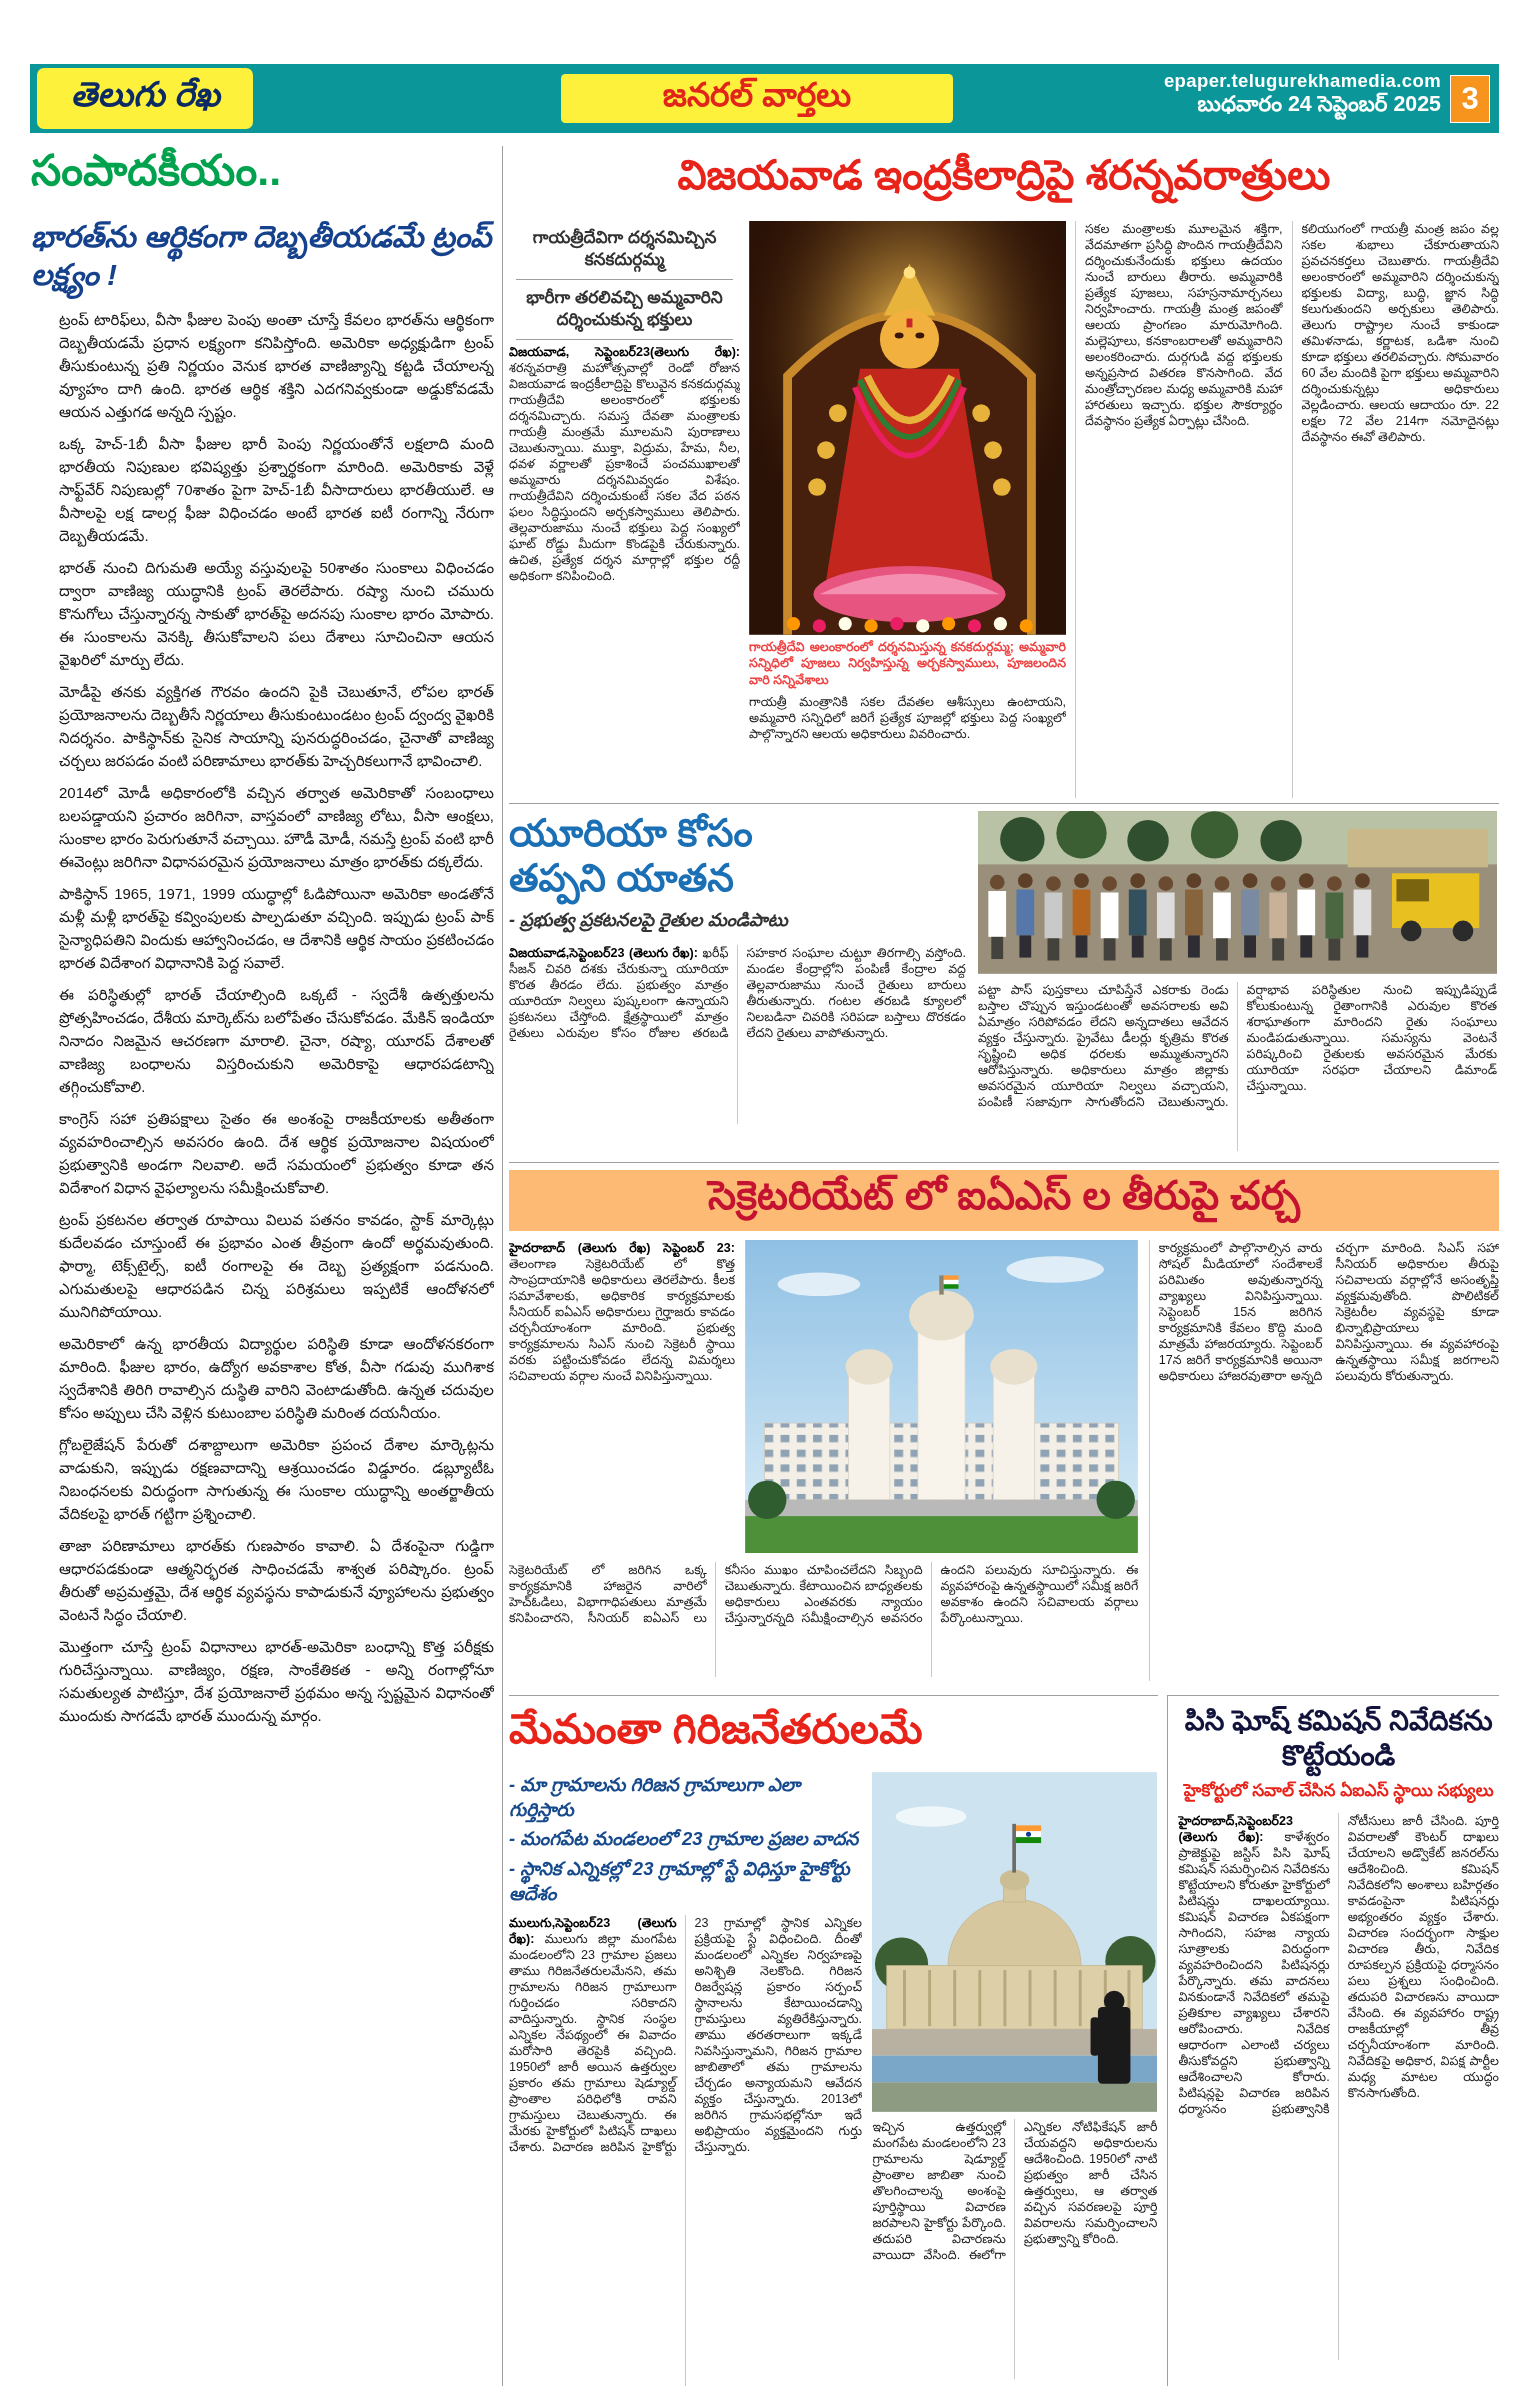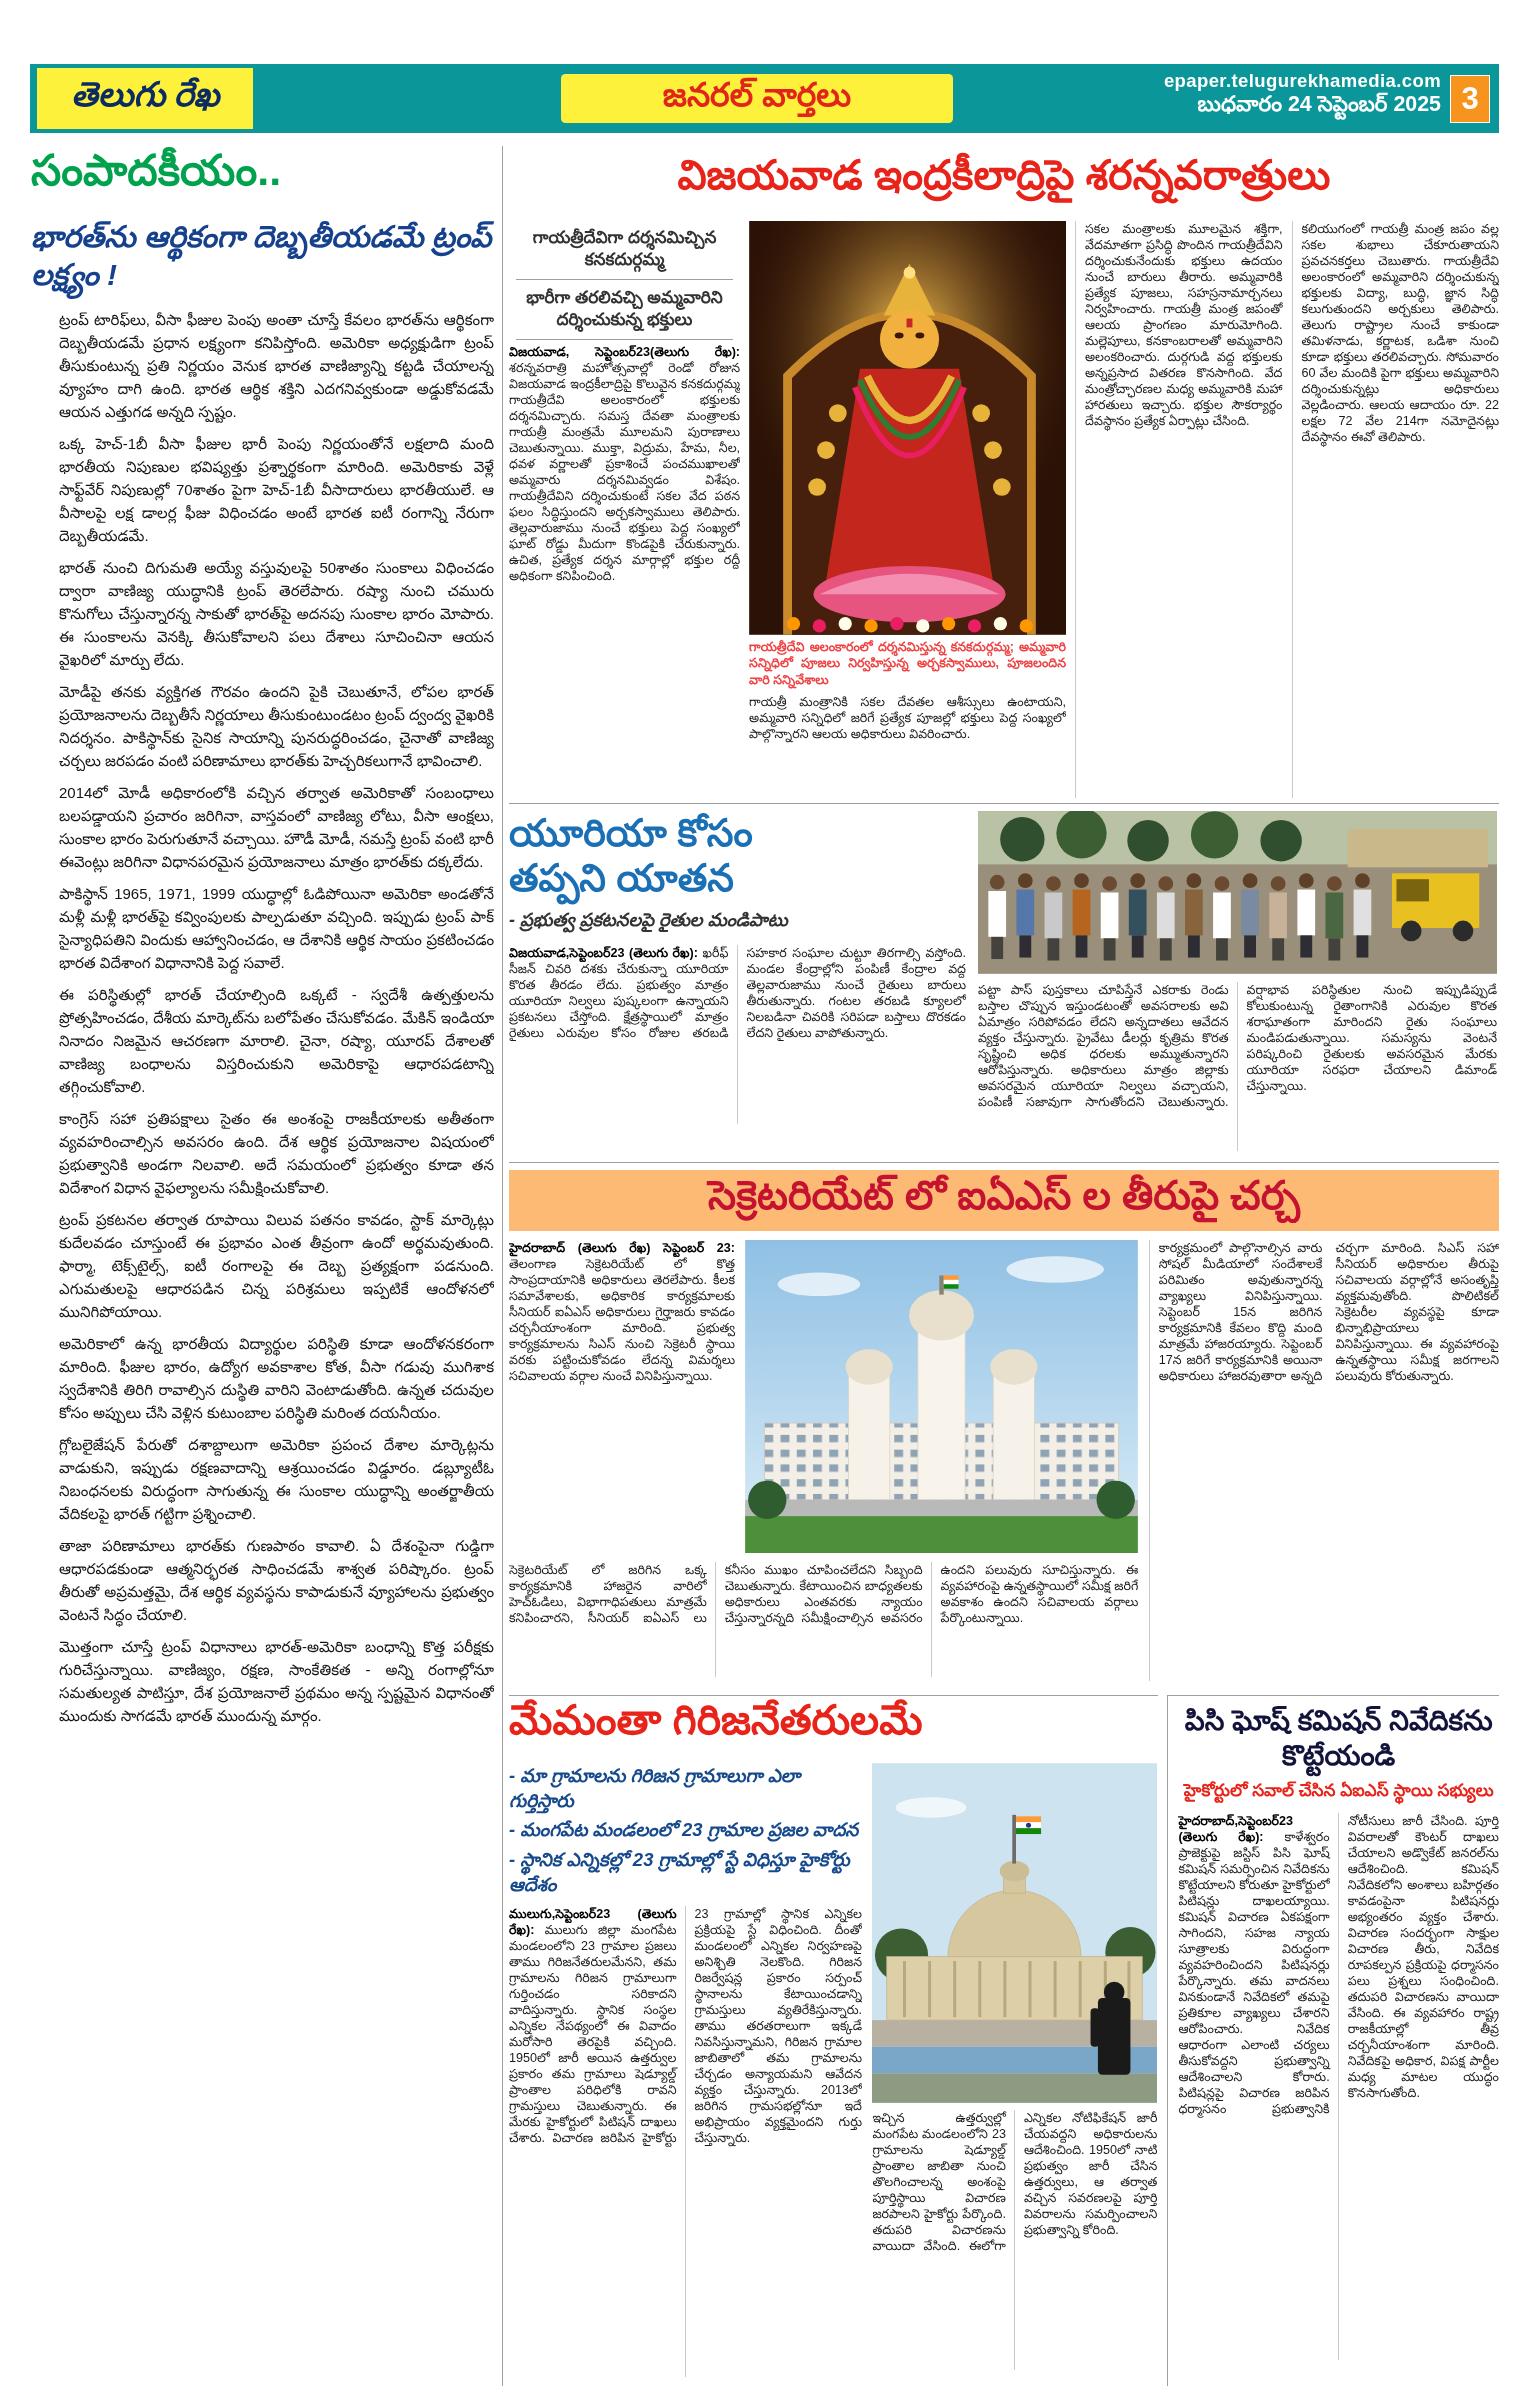--- a/index.html
+++ b/index.html
@@ -3,22 +3,22 @@
 <meta charset="utf-8">
 <style>
   html,body{margin:0;padding:0;background:#e9e9e9;}
   .page{
     position:relative;width:1528px;height:2401px;background:#ffffff;
     font-family:"Liberation Sans","DejaVu Sans",sans-serif;color:#111;
     overflow:hidden;margin:0 auto;
   }
   
   .masthead{position:absolute;left:30px;top:64px;width:1469px;height:69px;background:#0b9799;}
-  .logo-box{position:absolute;left:7.4px;top:4.4px;width:216px;height:61px;background:#fdf13b;border-radius:0;
-    display:flex;align-items:center;justify-content:center;font-size:34px;font-weight:bold;font-style:italic;color:#0d2b63;font-family:Liberation Serif, serif;}
+  .logo-box{position:absolute;left:7.4px;top:4.4px;width:216px;height:61px;background:#fdf13b;border-radius:7px;
+    display:flex;align-items:center;justify-content:center;font-size:34px;font-weight:bold;font-style:italic;color:#0d2b63;}
   .section-box{position:absolute;left:531px;top:10.4px;width:392px;height:49px;background:#fdf13b;border-radius:4.4px;
     display:flex;align-items:center;justify-content:center;font-size:33px;font-weight:bold;color:#e1251b;}
   .mast-right{position:absolute;right:58px;top:6px;text-align:right;color:#ffffff;}
   .mast-url{font-size:18.5px;font-weight:bold;letter-spacing:0.4px;}
   .mast-date{font-size:21.4px;font-weight:bold;}
   .page-num{position:absolute;right:9px;top:11px;width:38px;height:46px;background:#f7941d;border:1.5px solid #ffffff;
     display:flex;align-items:center;justify-content:center;font-size:31px;font-weight:bold;color:#ffffff;}
   
   .body-text{font-size:12.6px;line-height:16px;text-align:justify;color:#1a1a1a;overflow:hidden;}
   .body-text p{margin:0 0 7.4px 0;}
@@ -54,21 +54,21 @@
   .secretariat{position:absolute;left:509px;top:1162px;width:990px;height:526px;border-top:0.7px solid #9e9e9e;padding-top:7.4px;box-sizing:border-box;overflow:hidden;}
   .sec-banner{height:61px;background:#fdba74;display:flex;align-items:center;justify-content:center;}
   .sec-headline{font-size:40px;font-weight:bold;color:#c41230;}
   .sec-content{display:flex;gap:10.4px;margin-top:9px;height:441px;}
   .sec-leftstack{width:630px;display:flex;flex-direction:column;}
   .sec-toprow{display:flex;gap:10.4px;height:313px;}
   .sec-leftcol{width:226px;overflow:hidden;}
   .sec-bottom{margin-top:9px;height:115px;column-count:3;}
   .sec-right{width:347px;padding-left:9px;border-left:0.7px solid #c9c9c9;column-count:2;height:441px;overflow:hidden;}
   
-  .girijan{position:absolute;left:509px;top:1695px;width:649px;height:691px;border-top:0.7px solid #9e9e9e;padding-top:1px;box-sizing:border-box;overflow:hidden;}
+  .girijan{position:absolute;left:509px;top:1695px;width:649px;height:691px;border-top:0.7px solid #9e9e9e;padding-top:10px;box-sizing:border-box;overflow:hidden;}
   .gj-headline{font-size:41px;font-weight:bold;color:#e8231a;}
   .gj-row{display:flex;gap:10.4px;margin-top:9px;height:614px;}
   .gj-left{width:353px;overflow:hidden;}
   .gj-bullet{font-size:18.5px;line-height:25px;font-weight:bold;font-style:italic;color:#174a8c;margin-bottom:4.4px;}
   .gj-left-body{margin-top:9px;height:503px;column-count:2;}
   .gj-right{width:285px;overflow:hidden;}
   .gj-right-body{margin-top:7.4px;height:260px;column-count:2;}
   
   .pcghosh{position:absolute;left:1167px;top:1695px;width:332px;height:691px;border-top:0.7px solid #9e9e9e;border-left:0.7px solid #9e9e9e;
     padding:7.4px 0 0 10.4px;box-sizing:border-box;overflow:hidden;}

